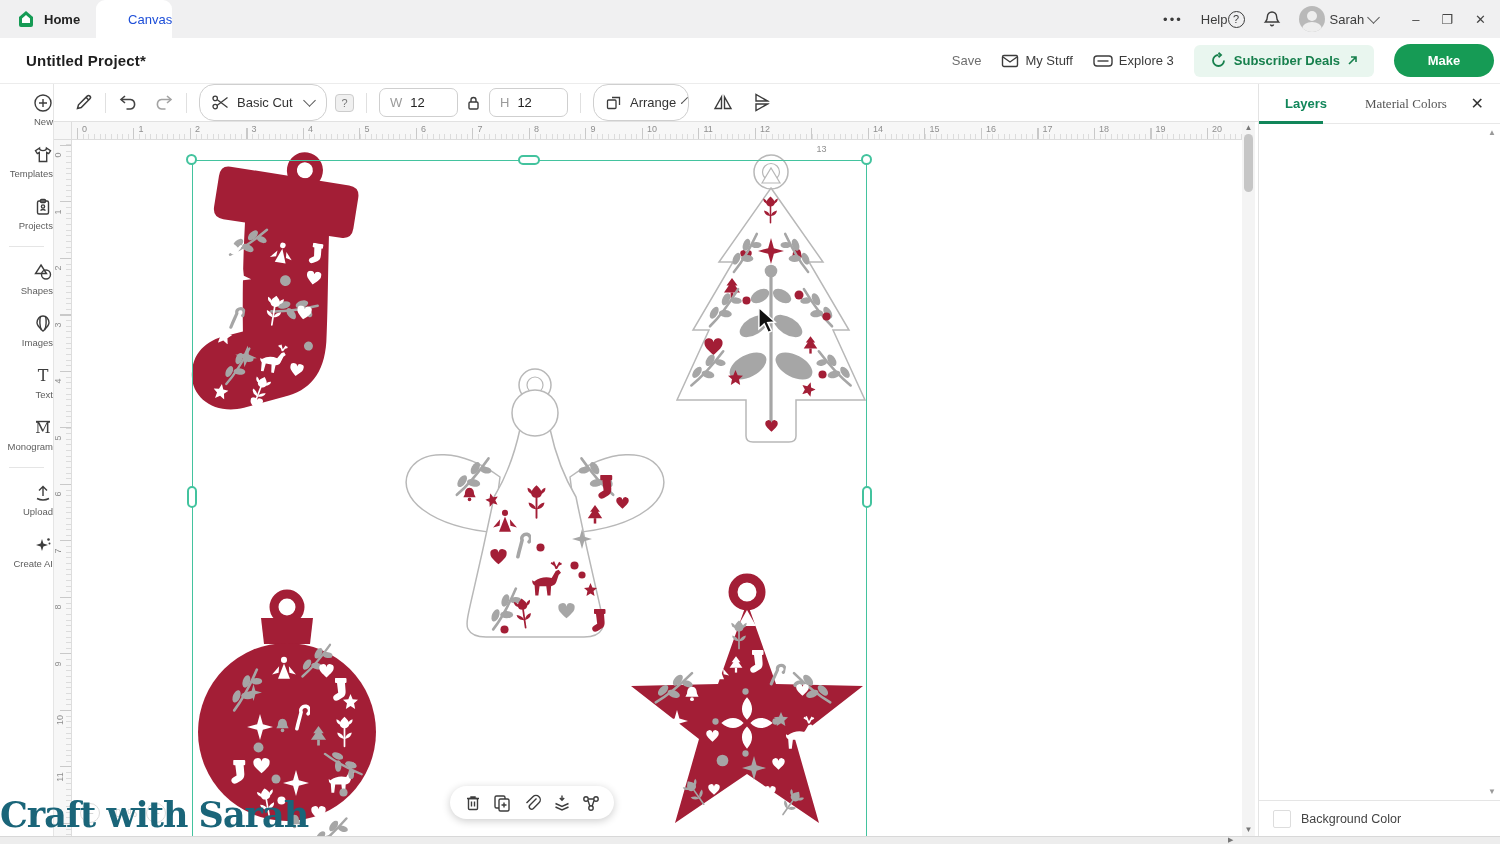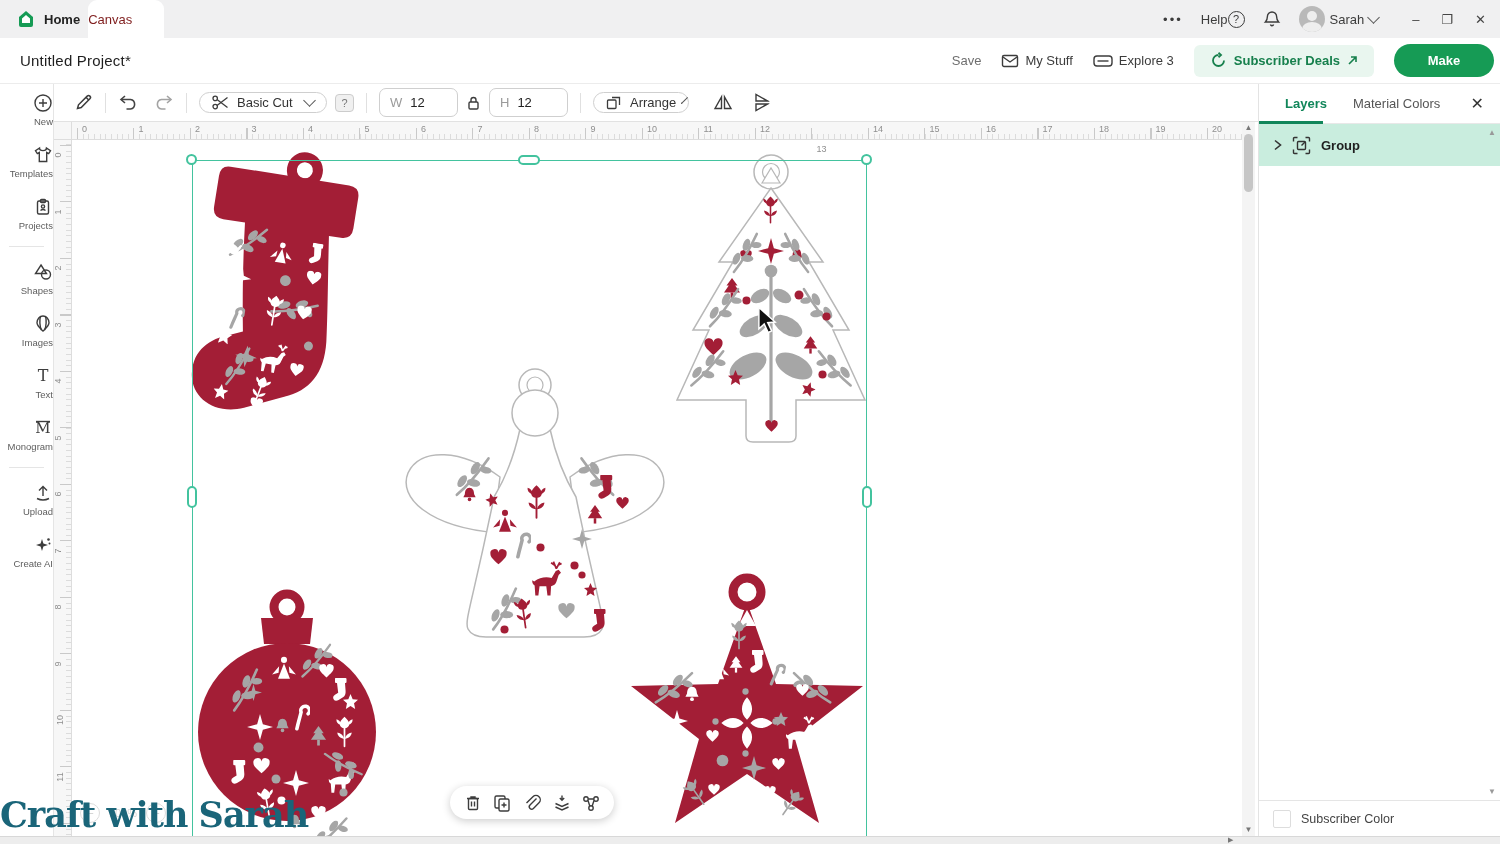--- a/index.html
+++ b/index.html
@@ -7,61 +7,61 @@
   --mint:#c9edde; --dealgreen:#17804d; --outline:#b8b8b8;
 }
 *{box-sizing:border-box; margin:0; padding:0;}
 body{font-family:"Liberation Sans", sans-serif; background:#fff;}
 .app{position:relative; width:1500px; height:844px; overflow:hidden; background:#fff; font-size:13px; color:#222;}
 
 
 .titlebar{position:absolute; left:0; top:0; width:100%; height:38px; background:#f0f0f1; display:flex; align-items:center;}
 .home-seg{display:flex; align-items:center; gap:8px; padding-left:16px; height:100%;}
 .home-label{font-weight:bold; color:#222;}
-.tab-canvas{margin-left:8px; height:38px; width:76px; background:#fff; border-radius:9px 9px 0 0; display:flex; align-items:center; justify-content:flex-start; color:#7f1d1d;}
+.tab-canvas{margin-left:16px; height:38px; width:76px; background:#fff; border-radius:9px 9px 0 0; display:flex; align-items:center; justify-content:flex-end; color:#1d4ed8;}
 .tb-right{margin-left:auto; display:flex; align-items:center; gap:18px; padding-right:14px; color:#3c3c3c;}
 .ellipsis{letter-spacing:2px; font-size:13px; cursor:default;}
 .help-wrap{display:flex; align-items:center; }
 .qcircle{width:17px;height:17px;border:1.4px solid #3c3c3c;border-radius:50%;display:flex;align-items:center;justify-content:center;font-size:11px;}
 .avatar{width:26px;height:26px;border-radius:50%;background:#b9b9b9;position:relative;overflow:hidden;}
 .avatar:before{content:"";position:absolute;left:8px;top:5px;width:10px;height:10px;border-radius:50%;background:#eee;}
 .avatar:after{content:"";position:absolute;left:3px;top:16px;width:20px;height:14px;border-radius:50%;background:#eee;}
 .user-wrap{display:flex;align-items:center;gap:5px;}
 .winbtns{display:flex;align-items:center;gap:22px;margin-left:16px;color:#444;font-size:13px;}
 
 
 .projhdr{position:absolute; left:0; top:38px; width:100%; height:46px; background:#fff; display:flex; align-items:center; border-bottom:1px solid #ececec;}
-.proj-title{padding-left:20px; font-size:15px; font-weight:normal; letter-spacing:.2px; color:#1e1e1e;}
+.proj-title{padding-left:26px; font-size:15px; font-weight:bold; letter-spacing:.2px; color:#1e1e1e;}
 .ph-right{margin-left:auto; display:flex; align-items:center; gap:20px; padding-right:6px;}
 .save-lbl{color:#6f6f6f;}
 .hdr-item{display:flex;align-items:center;gap:6px;color:#3c3c3c;}
 .deal-pill{display:flex;align-items:center;gap:7px;background:#e9f6ef;border-radius:6px;height:32px;padding:0 16px;color:var(--dealgreen);font-weight:bold;}
 .make-btn{width:100px;height:33px;border-radius:17px;background:var(--green);color:#fff;font-weight:bold;display:flex;align-items:center;justify-content:center;border:none;font-size:13px;}
 
 
 .toolbar{position:absolute; left:54px; top:84px; width:1204px; height:38px; background:#fff; border-bottom:1px solid #e2e2e2; display:flex; align-items:center;}
 .tbi{display:flex;align-items:center;justify-content:center;color:#3c3c3c;}
 .sep{width:1px;height:20px;background:#e0e0e0;margin:0 12px;}
-.pill-select{display:flex;align-items:center;gap:8px;border:1px solid #cfcfcf;border-radius:15px;height:21px;padding:0 12px;color:#333;}
+.pill-select{display:flex;align-items:center;gap:8px;border:1px solid #cfcfcf;border-radius:15px;height:37px;padding:0 12px;color:#333;}
 .chip-q{width:19px;height:18px;border:1px solid #ccc;background:#f0f0f0;border-radius:4px;font-size:11px;color:#777;display:flex;align-items:center;justify-content:center;margin-left:8px;}
 .dim-field{display:flex;align-items:center;gap:8px;border:1px solid #cfcfcf;border-radius:7px;height:29px;width:79px;padding:0 10px;}
 .dim-lbl{color:#9a9a9a;}
 .chev{width:9px;height:9px;border-right:1.6px solid #555;border-bottom:1.6px solid #555;transform:rotate(45deg);margin-top:-4px;}
 
 
 .sidebar{position:absolute; left:0; top:84px; width:54px; bottom:8px; background:#fff; border-right:1px solid #e5e5e5; z-index:5;}
 .side-item{height:52px;display:flex;flex-direction:column;align-items:flex-end;justify-content:center;gap:3px;cursor:pointer;}
 .side-label{font-size:9.5px;color:#5d5d5d;}
 .side-divider{height:1px;background:#e5e5e5;margin:6px 9px;}
 
 
 .rpanel{position:absolute; right:0; top:84px; width:242px; bottom:8px; background:#fff; border-left:1px solid #e3e3e3; z-index:5;}
 .rp-tabs{position:relative;height:40px;border-bottom:1px solid #e8e8e8;display:flex;align-items:center;}
 .rp-tab-active{margin-left:26px;color:#11865a;font-weight:bold;}
-.rp-tab{margin-left:26px;color:#555;}
+.rp-tab{margin-left:38px;color:#555;font-family:Liberation Serif, serif;}
 .rp-underline{position:absolute;left:0;bottom:-1px;width:64px;height:3px;background:#11865a;}
 .rp-close{margin-left:auto;margin-right:16px;font-size:16px;color:#333;}
 .group-row{height:42px;background:var(--mint);display:flex;align-items:center;gap:10px;padding-left:14px;}
 .group-label{font-weight:bold;color:#1f1f1f;}
 .rp-scroll{position:absolute;right:2px;top:44px;bottom:40px;width:12px;color:#999;font-size:8px;text-align:center;}
 .rp-bottom{position:absolute;left:0;right:0;bottom:0;height:36px;border-top:1px solid #e5e5e5;display:flex;align-items:center;gap:10px;padding-left:14px;}
 .bg-swatch{width:18px;height:18px;background:#fff;border:1px solid #ddd;border-radius:2px;}
 .bg-label{font-size:12.5px;color:#444;}
 
 
@@ -658,42 +658,27 @@
     <div class="vs-down">▼</div>
   </div>
 
   <div class="rpanel">
     <div class="rp-tabs">
       <span class="rp-tab-active">Layers</span>
       <span class="rp-tab">Material Colors</span>
       <span class="rp-underline"></span>
       <span class="rp-close">✕</span>
     </div>
-    <div class="group-row">
-      <span>
-        <svg width="9" height="12" viewBox="0 0 9 12" fill="none" stroke="#333" stroke-width="1.6">
-            <path d="M2 1.5 L7.5 6 L2 10.5"></path>
-          </svg>
-      </span>
-      <span>
-        <svg width="19" height="19" viewBox="0 0 19 19" fill="none" stroke="#333" stroke-width="1.4">
-            <path d="M1.5 5.5 V2.5 Q1.5 1.5 2.5 1.5 H5.5 M13.5 1.5 H16.5 Q17.5 1.5 17.5 2.5 V5.5 M17.5 13.5 V16.5 Q17.5 17.5 16.5 17.5 H13.5 M5.5 17.5 H2.5 Q1.5 17.5 1.5 16.5 V13.5"></path>
-            <rect x="5.5" y="5.5" width="8" height="8" rx="1"></rect>
-            <path d="M9.5 9.5 L13 6"></path>
-          </svg>
-      </span>
-      <span class="group-label">Group</span>
-    </div>
     <div class="rp-scroll">
       <div>▲</div>
       <div style="position:absolute;bottom:0;width:100%">▼</div>
     </div>
     <div class="rp-bottom">
       <span class="bg-swatch"></span>
-      <span class="bg-label">Subscriber Color</span>
+      <span class="bg-label">Background Color</span>
     </div>
   </div>
 
   <div class="footer-strip"></div>
   <div class="hs-arrow">▶</div>
 
   <div class="watermark">Craft with Sarah</div>
 
 </div>
 

